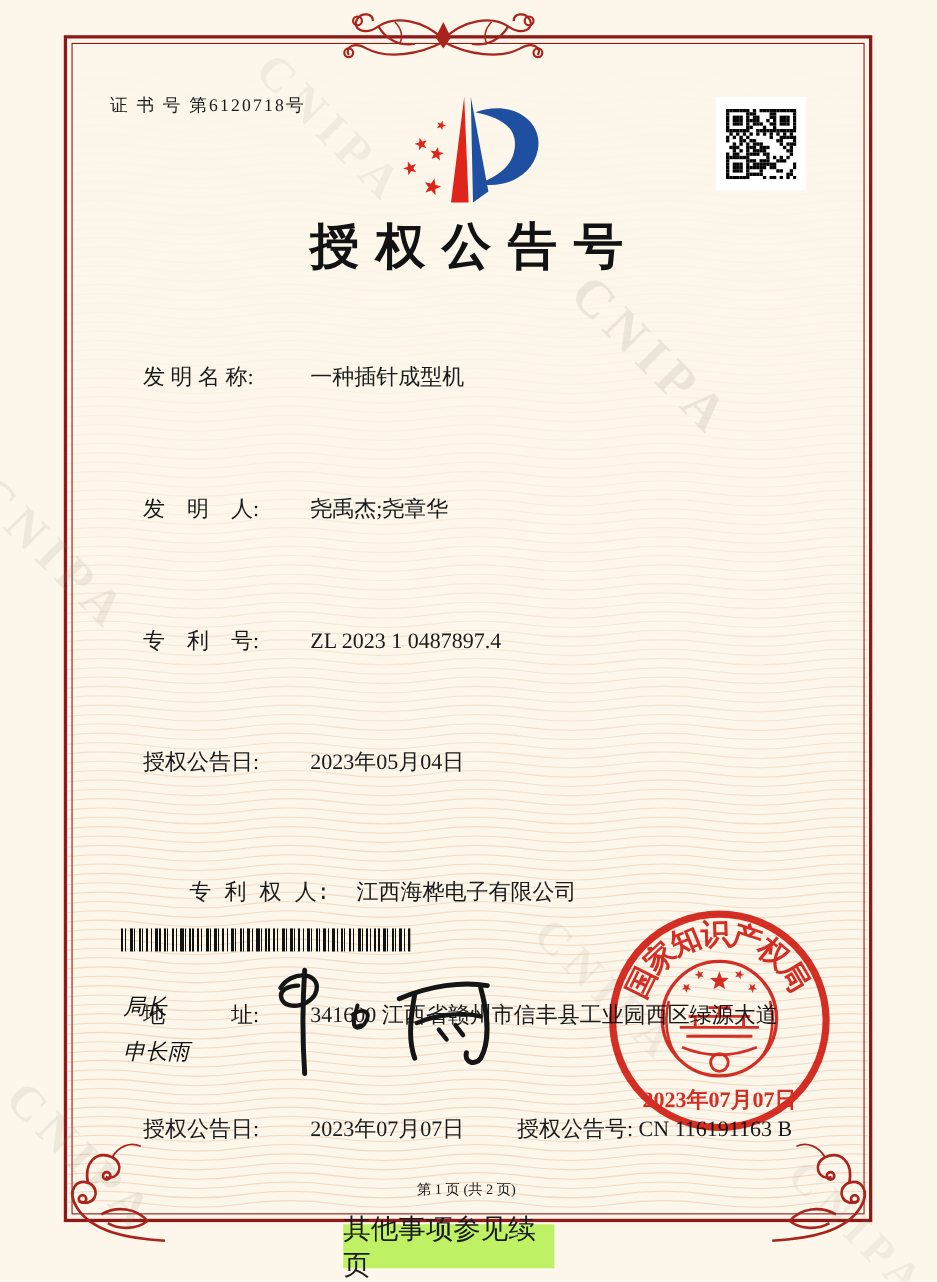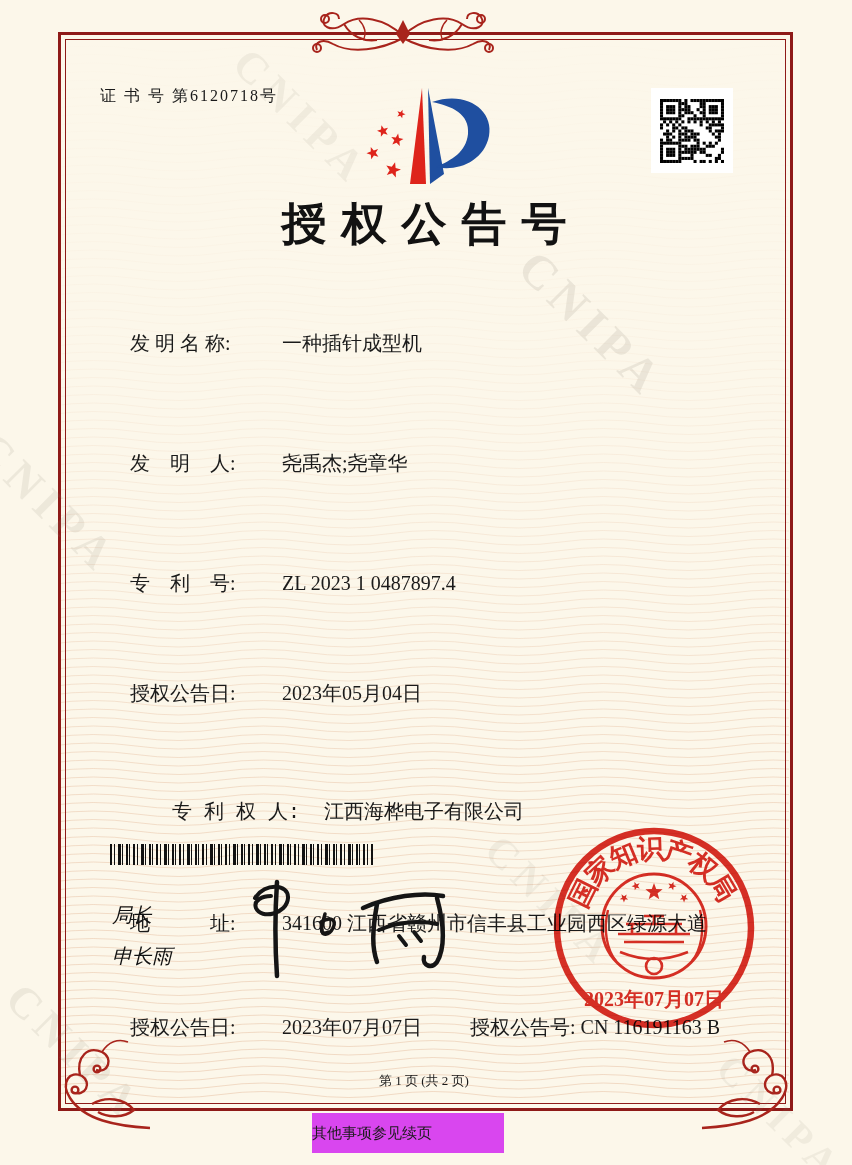--- a/index.html
+++ b/index.html
@@ -74,22 +74,22 @@
     font-family:"Liberation Sans","DejaVu Sans",sans-serif;
     font-size:20px;font-weight:500;color:#111;
   }
   .signer div{margin-bottom:14px;font-style:italic;}
   .sig{position:absolute;left:225px;top:872px;}
   .seal{position:absolute;left:548px;top:822px;z-index:3;mix-blend-mode:multiply;opacity:.95;}
   .footer-page{
     position:absolute;left:58px;top:1072px;width:732px;text-align:center;font-size:13px;
   }
   .note-box{
-    position:absolute;left:312px;top:1113px;width:192px;height:40px;background:#d946ef;
-    z-index:3;display:flex;align-items:center;justify-content:flex-start;font-size:15px;
+    position:absolute;left:312px;top:1113px;width:192px;height:40px;background:#bef264;
+    z-index:3;display:flex;align-items:center;justify-content:flex-start;font-size:25px;
   }
   .orn{position:absolute;z-index:2;}
   svg{display:block;}
 </style>
 </head>
 <body>
 
 <svg id="waves" width="728" height="1072">
     <path d="M-10 14 q42 -6 85 0 t85 0 q42 -6 85 0 t85 0 q42 -6 85 0 t85 0 q42 -6 85 0 t85 0 q42 -6 85 0 t85 0" fill="none" stroke="#e7c1a4" stroke-width="1" opacity="0.55"></path>
     <path d="M-10 22.5 q42 -6 85 0 t85 0 q42 -6 85 0 t85 0 q42 -6 85 0 t85 0 q42 -6 85 0 t85 0 q42 -6 85 0 t85 0" fill="none" stroke="#e7c1a4" stroke-width="1" opacity="0.55"></path>

